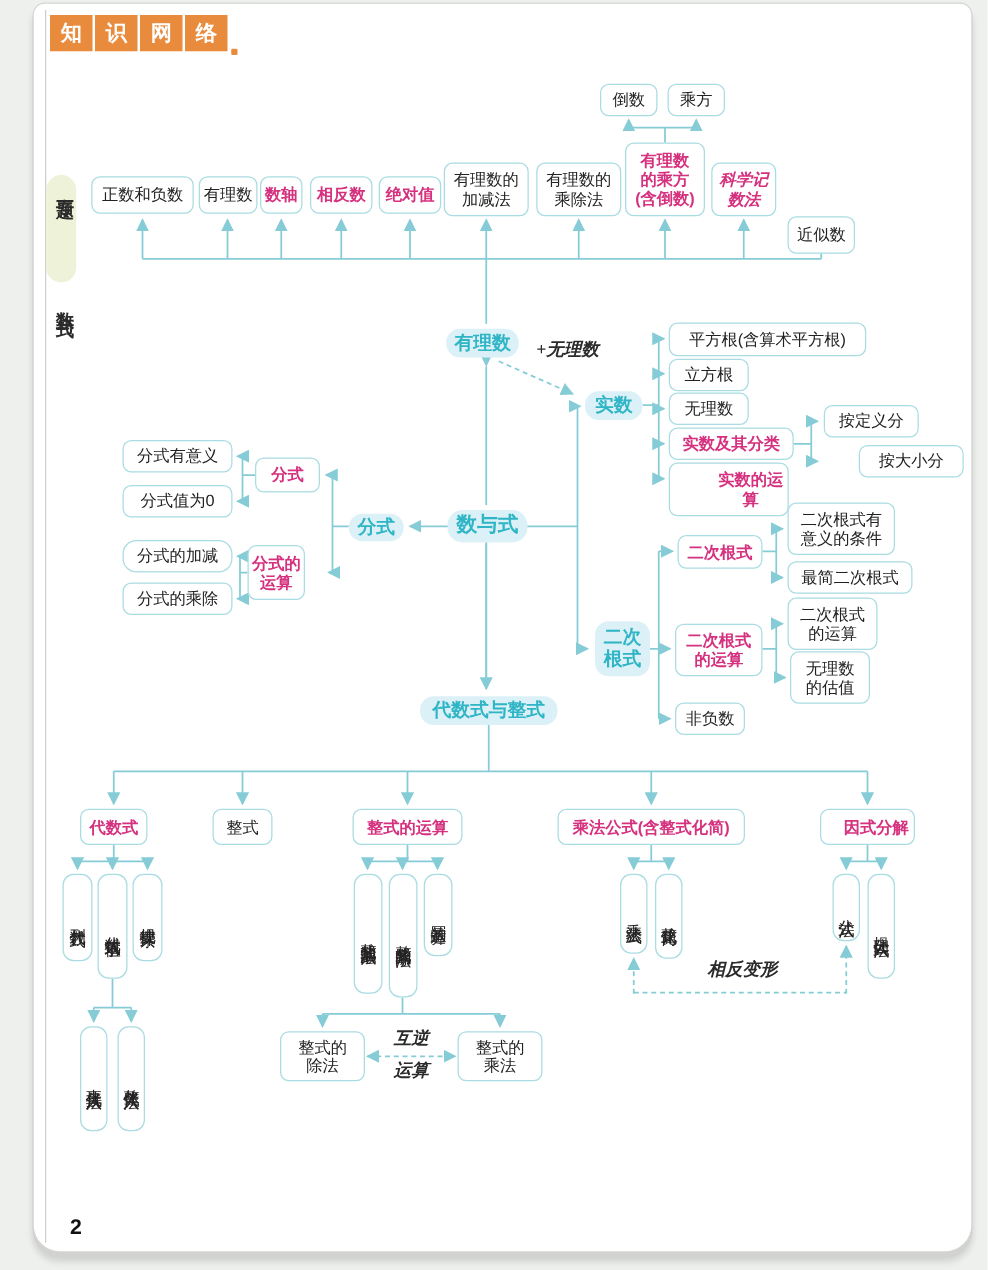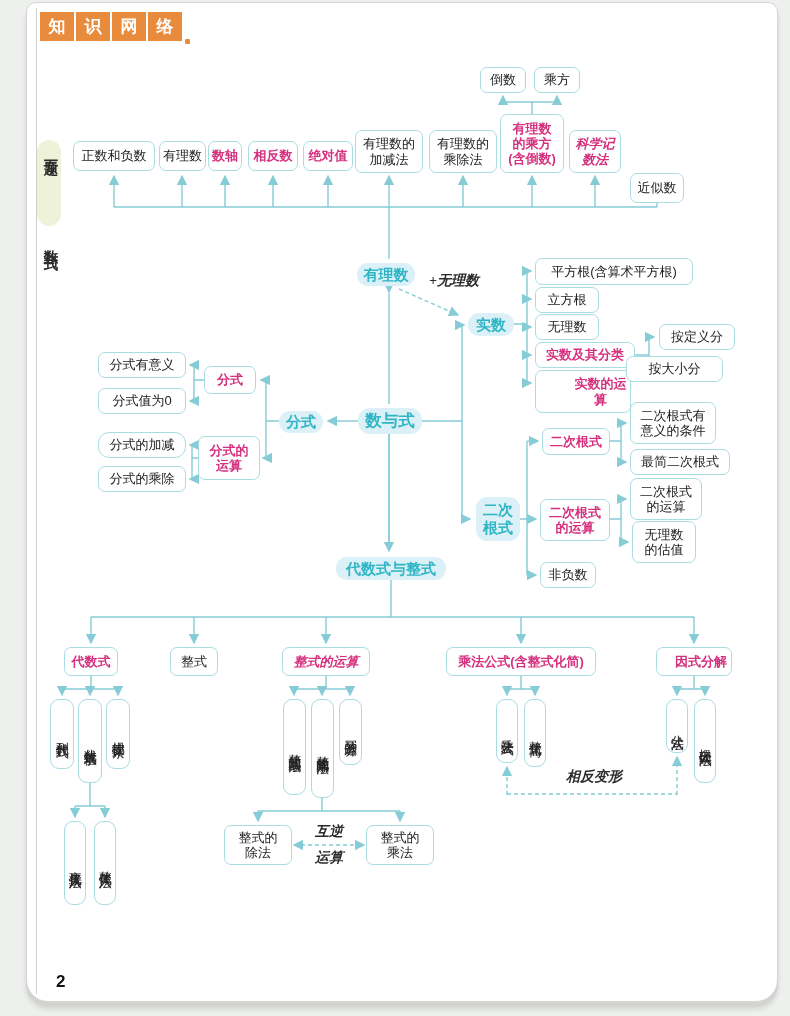--- a/index.html
+++ b/index.html
@@ -205,42 +205,42 @@
     <div class="node hub" style="left: 279px; top: 411px; width: 44px; height: 22px;">分式</div>
     <div class="node hub" style="left: 476px; top: 497px; width: 44px; height: 44px;">二次
 根式</div>
     <div class="node hub" style="left: 336px; top: 557px; width: 110px; height: 23px;">代数式与整式</div>
     <div class="node box" style="left: 535px; top: 258px; width: 158px; height: 27px;">平方根(含算术平方根)</div>
     <div class="node box" style="left: 535px; top: 287px; width: 64px; height: 26px;">立方根</div>
     <div class="node box" style="left: 535px; top: 314px; width: 64px; height: 26px;">无理数</div>
     <div class="node box magenta" style="left: 535px; top: 342px; width: 100px; height: 26px;">实数及其分类</div>
     <div class="node box magenta" style="left: 535px; top: 370px; width: 96px; height: 43px; padding-left: 35px;">实数的运算</div>
     <div class="node box" style="left: 659px; top: 324px; width: 76px; height: 26px;">按定义分</div>
-    <div class="node box" style="left: 626px; top: 356px; width: 97px; height: 26px;">按大小分</div>
+    <div class="node box" style="left: 687px; top: 356px; width: 84px; height: 26px;">按大小分</div>
     <div class="node box magenta" style="left: 204px; top: 366px; width: 52px; height: 28px;">分式</div>
-    <div class="node box magenta" style="left: 198px; top: 436px; width: 62px; height: 44px;">分式的
+    <div class="node box magenta" style="left: 198px; top: 436px; width: 46px; height: 44px;">分式的
 运算</div>
     <div class="node box" style="left: 98px; top: 352px; width: 88px; height: 26px;">分式有意义</div>
     <div class="node box" style="left: 98px; top: 388px; width: 88px; height: 26px;">分式值为0</div>
     <div class="node box" style="left: 98px; top: 432px; width: 88px; height: 26px; border-radius: 11px;">分式的加减</div>
     <div class="node box" style="left: 98px; top: 466px; width: 88px; height: 26px;">分式的乘除</div>
     <div class="node box magenta" style="left: 542px; top: 428px; width: 68px; height: 27px;">二次根式</div>
     <div class="node box magenta" style="left: 540px; top: 499px; width: 70px; height: 42px;">二次根式
 的运算</div>
     <div class="node box" style="left: 540px; top: 562px; width: 56px; height: 26px;">非负数</div>
     <div class="node box" style="left: 630px; top: 402px; width: 86px; height: 42px;">二次根式有
 意义的条件</div>
     <div class="node box" style="left: 630px; top: 449px; width: 100px; height: 26px;">最简二次根式</div>
     <div class="node box" style="left: 630px; top: 478px; width: 72px; height: 42px;">二次根式
 的运算</div>
     <div class="node box" style="left: 632px; top: 521px; width: 64px; height: 42px;">无理数
 的估值</div>
     <div class="node box magenta" style="left: 64px; top: 647px; width: 54px; height: 29px;">代数式</div>
     <div class="node box" style="left: 170px; top: 647px; width: 48px; height: 29px;">整式</div>
-    <div class="node box magenta" style="left: 282px; top: 647px; width: 88px; height: 29px; font-style: italic;">整式的运算</div>
+    <div class="node box magenta" style="left: 282px; top: 647px; width: 88px; height: 29px;">整式的运算</div>
     <div class="node box magenta" style="left: 446px; top: 647px; width: 150px; height: 29px;">乘法公式(含整式化简)</div>
     <div class="node box magenta" style="left: 656px; top: 647px; width: 76px; height: 29px; padding-left: 14px;">因式分解</div>
     <div class="node vbox" style="left: 50px; top: 699px; width: 24px; height: 70px;">列代数式</div>
     <div class="node vbox" style="left: 78px; top: 699px; width: 24px; height: 84px;">代数式求值</div>
     <div class="node vbox" style="left: 106px; top: 699px; width: 24px; height: 70px;">规律探索</div>
     <div class="node vbox" style="left: 64px; top: 821px; width: 22px; height: 84px;">直接代入法</div>
     <div class="node vbox" style="left: 94px; top: 821px; width: 22px; height: 84px;">整体代入法</div>
     <div class="node vbox" style="left: 283px; top: 699px; width: 23px; height: 96px;">整式的加减法</div>
     <div class="node vbox" style="left: 311px; top: 699px; width: 23px; height: 99px;">整式的乘除法</div>
     <div class="node vbox" style="left: 339px; top: 699px; width: 23px; height: 66px;">幂的运算</div>

